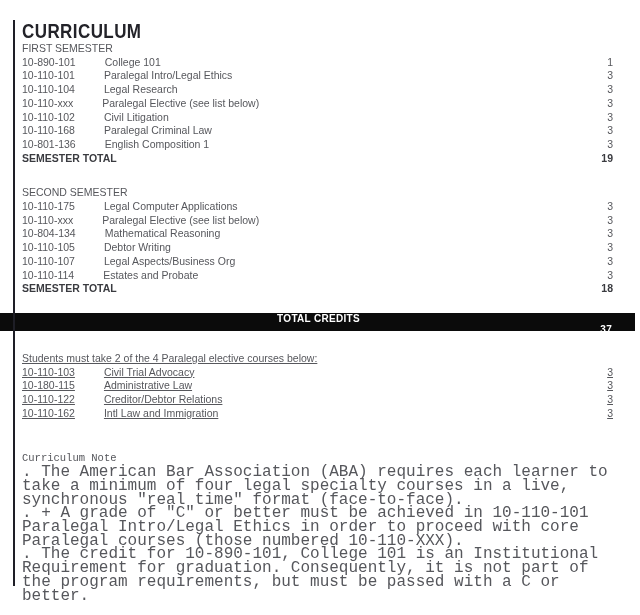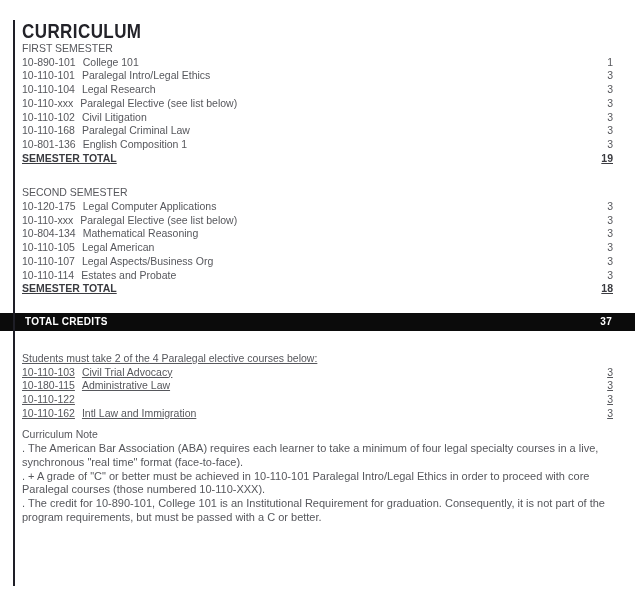--- a/index.html
+++ b/index.html
@@ -31,41 +31,41 @@
     letter-spacing:0.5px;color:var(--heading);
     transform:scaleX(0.85);transform-origin:left center;
     white-space:nowrap;
   }
   .intro{
     margin:3px 0 18px 0;
     font-size:10.5px;line-height:14.6px;color:var(--text);
   }
   .row{
     display:flex;align-items:flex-start;
-    font-size:10.5px;line-height:13.7px;color:var(--text);
+    font-size:10.5px;line-height:13.7px;color:var(--text);gap:22px;
   }
   .code{white-space:pre;}
   .ctitle{margin-left:7px;}
   .credits{margin-left:auto;}
   .semester-heading{font-size:10.5px;line-height:13.7px;color:var(--text);}
-  .total-row{font-weight:bold;color:var(--bold-text);text-decoration:underline;}
+  .total-row{font-weight:bold;color:var(--bold-text);}
   .semester + .semester{margin-top:21px;}
   .total-bar{
     margin-top:17px;width:635px;height:18px;
     background:var(--bar-bg);color:var(--bar-text);
     display:flex;align-items:center;
     padding:0 23px 0 25px;
-    font-size:10px;font-weight:bold;letter-spacing:0.3px;
+    font-size:10px;font-weight:bold;letter-spacing:0.3px;flex-direction:column;
   }
   .total-bar .value{margin-left:auto;}
   .electives{margin-top:21px;text-decoration:underline;}
   .electives-intro{font-size:10.5px;line-height:13.7px;color:var(--text);}
-  .notes{margin-top:8px;}
+  .notes{margin-top:32px;font-family:Liberation Mono, monospace;}
   .notes-heading{font-size:10.5px;line-height:13.7px;color:var(--text);}
-  .note-item{font-size:11px;line-height:13.7px;color:var(--text);}
+  .note-item{font-size:16px;line-height:13.7px;color:var(--text);}
 </style>
 </head>
 <body>
 
 <div class="page">
   <div class="accent-line"></div>
 
   <div class="content">
     <h1 class="title">CURRICULUM</h1>
     <div id="semesters">
@@ -117,40 +117,40 @@
     <div class="row total-row">
       <span class="code">SEMESTER TOTAL</span>
       <span class="credits">19</span>
     </div>
   </section>
 
   <section class="semester">
     <div class="semester-heading">SECOND SEMESTER</div>
     <div class="course-rows">
   <div class="row">
-    <span class="code">10-120-175</span>
+    <span class="code">10-110-175</span>
     <span class="ctitle">Legal Computer Applications</span>
     <span class="credits">3</span>
   </div>
 
   <div class="row">
     <span class="code">10-110-xxx</span>
     <span class="ctitle">Paralegal Elective (see list below)</span>
     <span class="credits">3</span>
   </div>
 
   <div class="row">
     <span class="code">10-804-134</span>
     <span class="ctitle">Mathematical Reasoning</span>
     <span class="credits">3</span>
   </div>
 
   <div class="row">
     <span class="code">10-110-105</span>
-    <span class="ctitle">Legal American</span>
+    <span class="ctitle">Debtor Writing</span>
     <span class="credits">3</span>
   </div>
 
   <div class="row">
     <span class="code">10-110-107</span>
     <span class="ctitle">Legal Aspects/Business Org</span>
     <span class="credits">3</span>
   </div>
 
   <div class="row">
@@ -183,20 +183,21 @@
   </div>
 
   <div class="row">
     <span class="code">10-180-115</span>
     <span class="ctitle">Administrative Law</span>
     <span class="credits">3</span>
   </div>
 
   <div class="row">
     <span class="code">10-110-122</span>
+    <span class="ctitle">Creditor/Debtor Relations</span>
     <span class="credits">3</span>
   </div>
 
   <div class="row">
     <span class="code">10-110-162</span>
     <span class="ctitle">Intl Law and Immigration</span>
     <span class="credits">3</span>
   </div>
 </div>
     </div>

